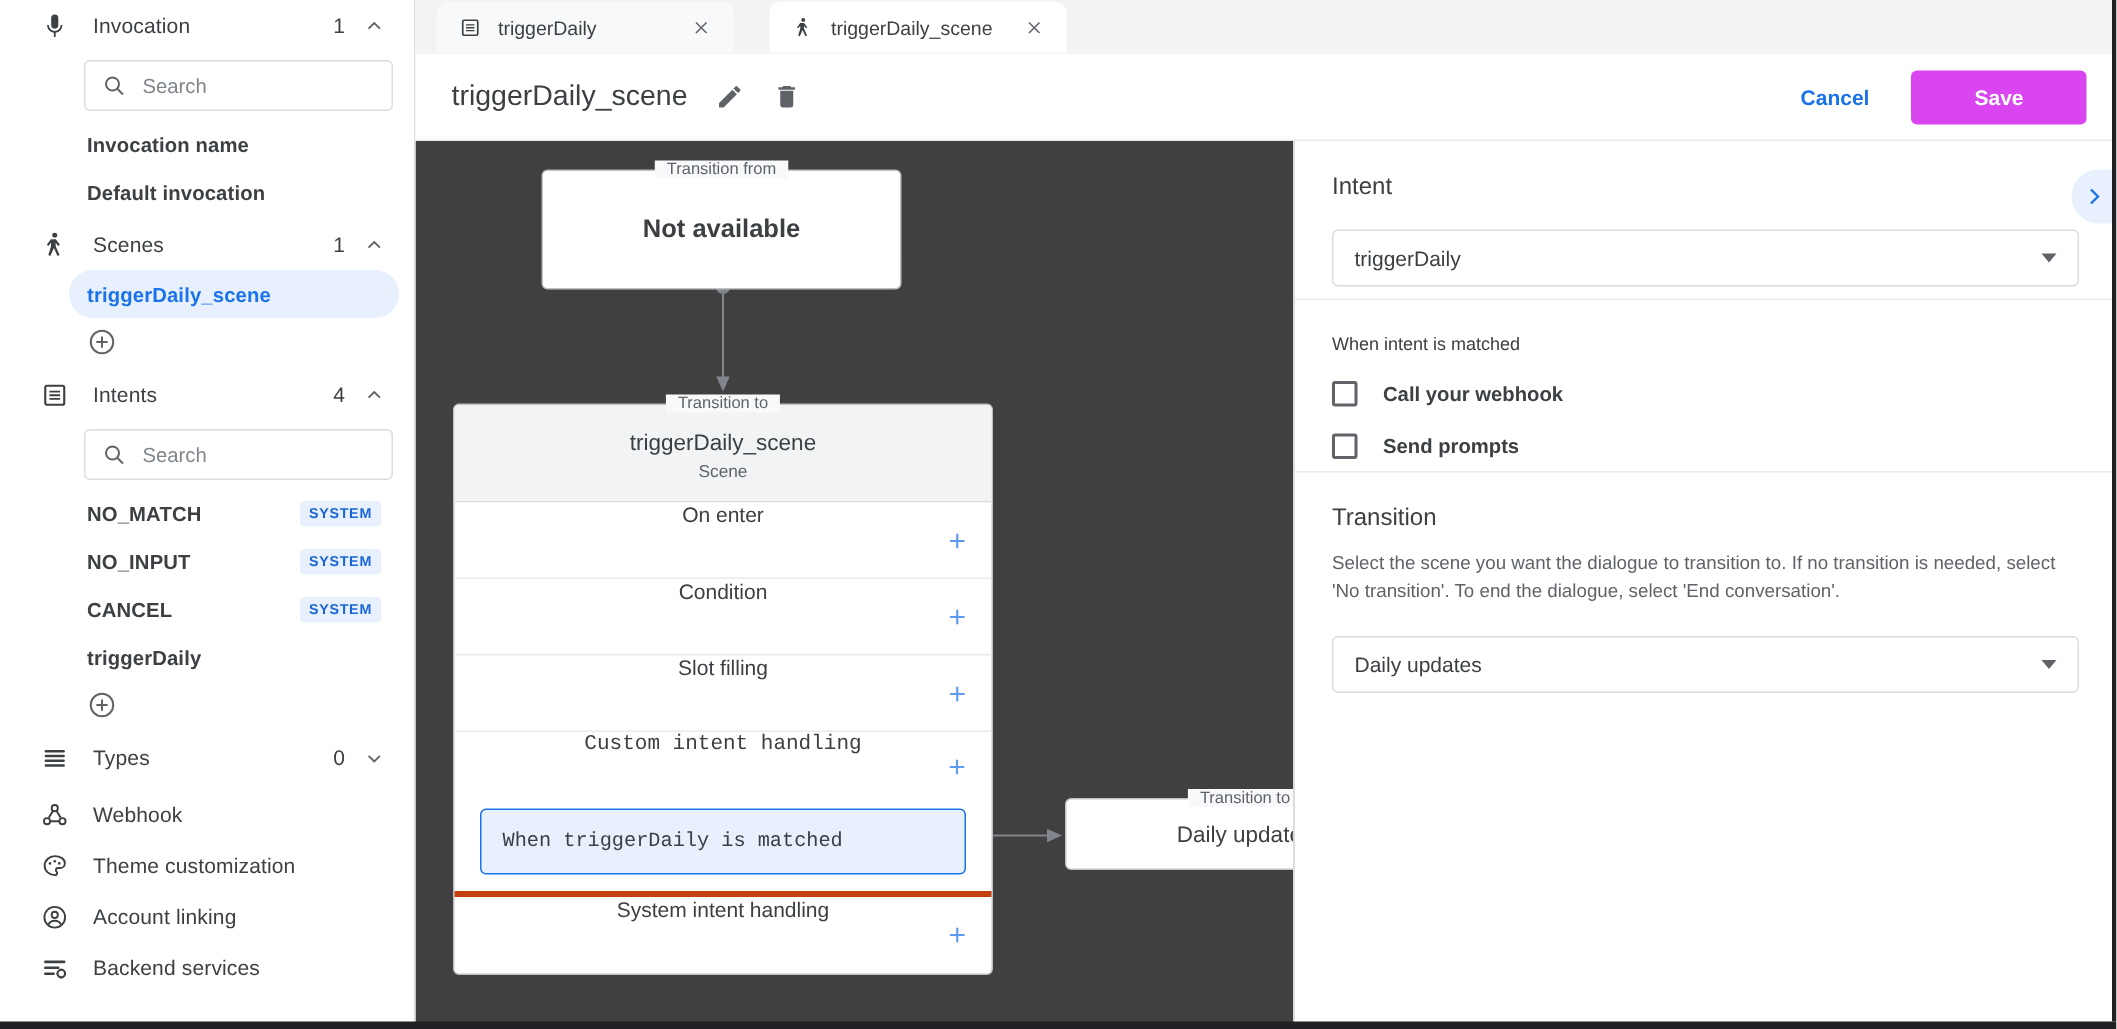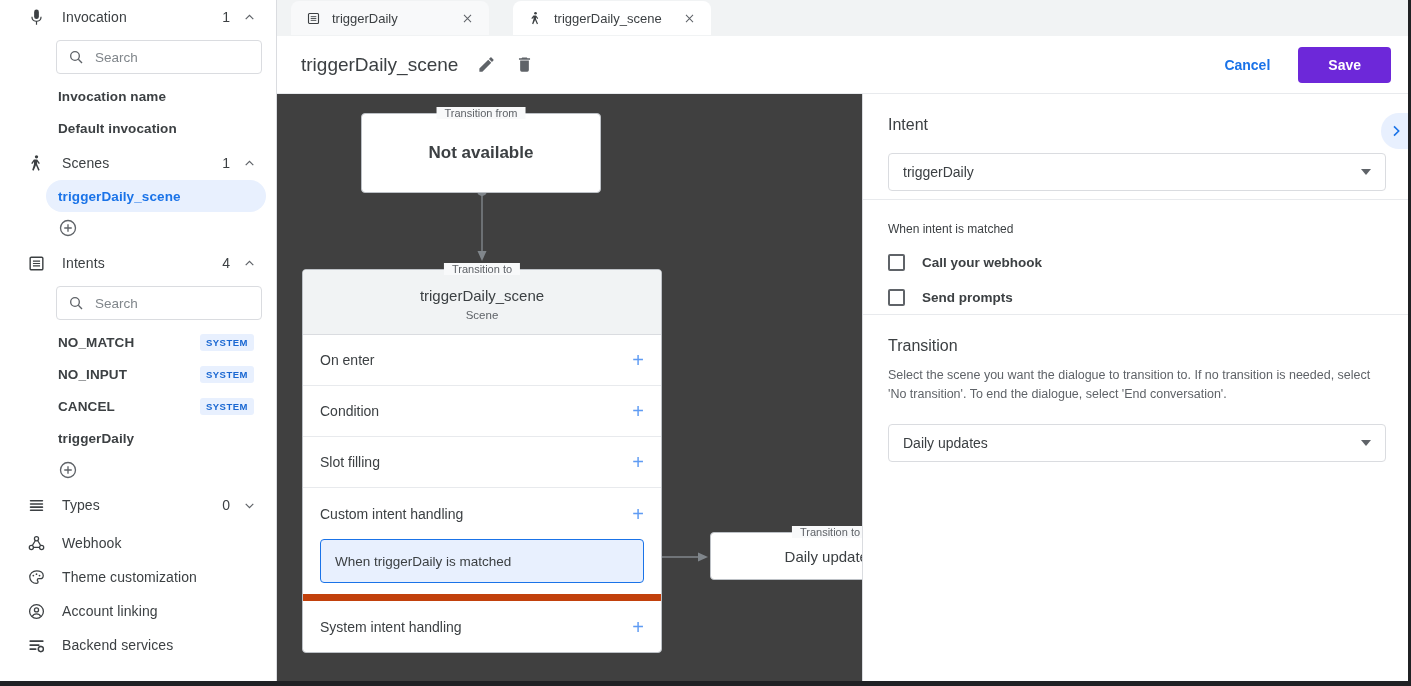--- a/index.html
+++ b/index.html
@@ -93,22 +93,22 @@
   .header .h-ico.trash { margin-left: 18px; }
   .header .spacer { flex: 1 1 auto; }
   .btn-cancel {
     font-size: 14px; color: #1a73e8; font-weight: bold;
     padding: 9px 14px; border-radius: 4px; cursor: pointer;
     background: transparent; border: none;
     font-family: "Liberation Sans", sans-serif;
   }
   .btn-save {
     font-size: 14px; color: #fff; font-weight: bold;
-    background: #6d28d9; border: none; border-radius: 4px;
-    padding: 10px 30px; margin-left: 14px; cursor: pointer;
+    background: #d946ef; border: none; border-radius: 4px;
+    padding: 10px 42px; margin-left: 14px; cursor: pointer;
     font-family: "Liberation Sans", sans-serif;
   }
 
   .body { display: flex; height: calc(686px - 36px - 58px); position: relative; }
 
   
   .canvas {
     width: 586px; flex: 0 0 586px;
     background: #404040;
     border-right: 1px solid #dadce0;
@@ -148,24 +148,25 @@
     border-radius: 3px 3px 0 0;
   }
   .scene-head .nm { font-size: 15px; color: #3c4043; }
   .scene-head .sub { font-size: 11.5px; color: #5f6368; margin-top: 5px; }
   .scene-row {
     height: 51px; display: flex; align-items: center;
     padding: 0 17px 0 17px;
     border-bottom: 1px solid #e8eaed;
     font-size: 14px; color: #3c4043;
     cursor: pointer;
+    flex-direction: column;
   }
   .scene-row:last-child { border-bottom: none; }
   .scene-row .plus { margin-left: auto; font-size: 20px; color: #5f9bf3; line-height: 1; }
-  .intent-block { padding: 0 0 11px 0; border-bottom: 7px solid #c2410c; }
+  .intent-block { padding: 0 0 11px 0; border-bottom: 4px solid #c2410c; font-family: Liberation Mono, monospace; }
   .intent-chip {
     margin: 0 17px; height: 44px;
     background: #e8f0fe; border: 1px solid #1a73e8; border-radius: 4px;
     display: flex; align-items: center; padding: 0 14px;
     font-size: 13.5px; color: #3c4043; cursor: pointer;
     position: relative;
   }
 
   .box-to-right {
     position: absolute; left: 433px; top: 438px;

